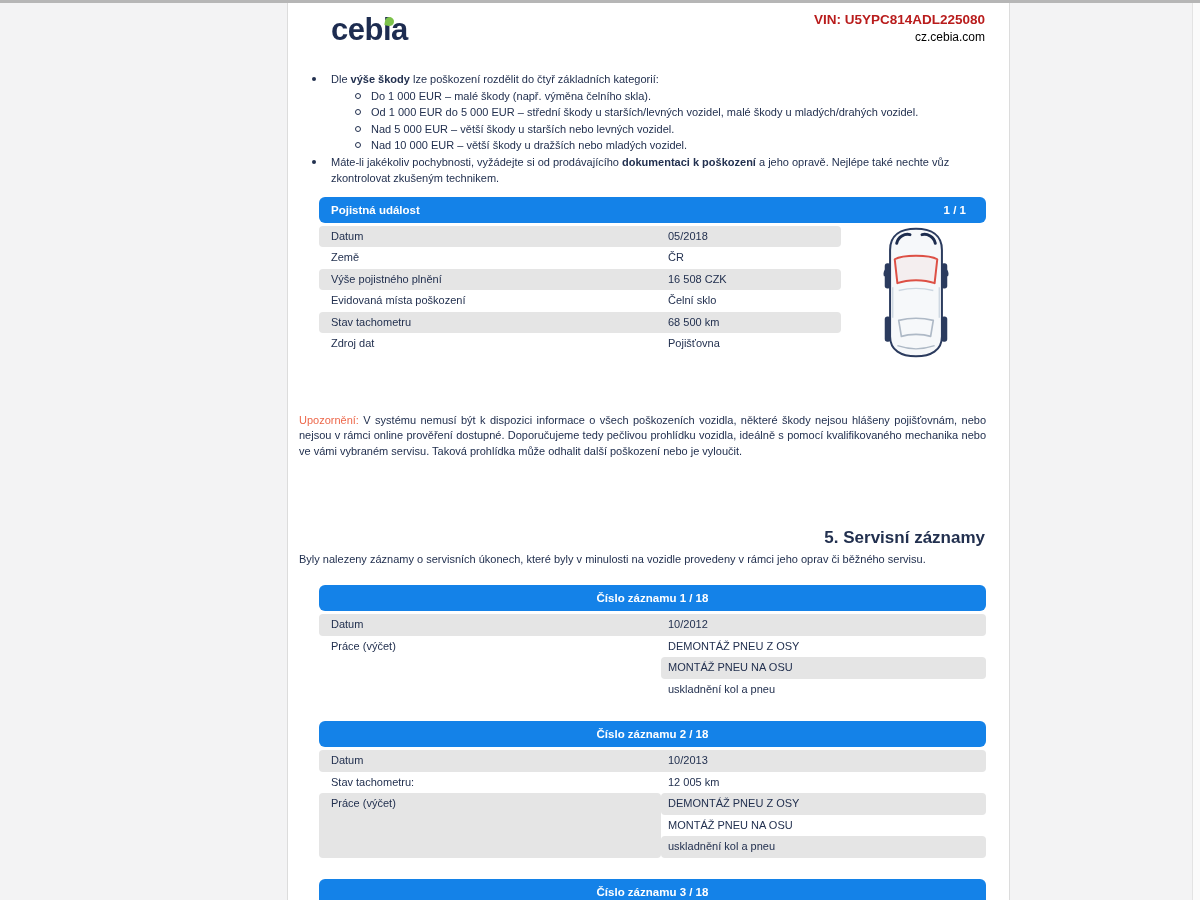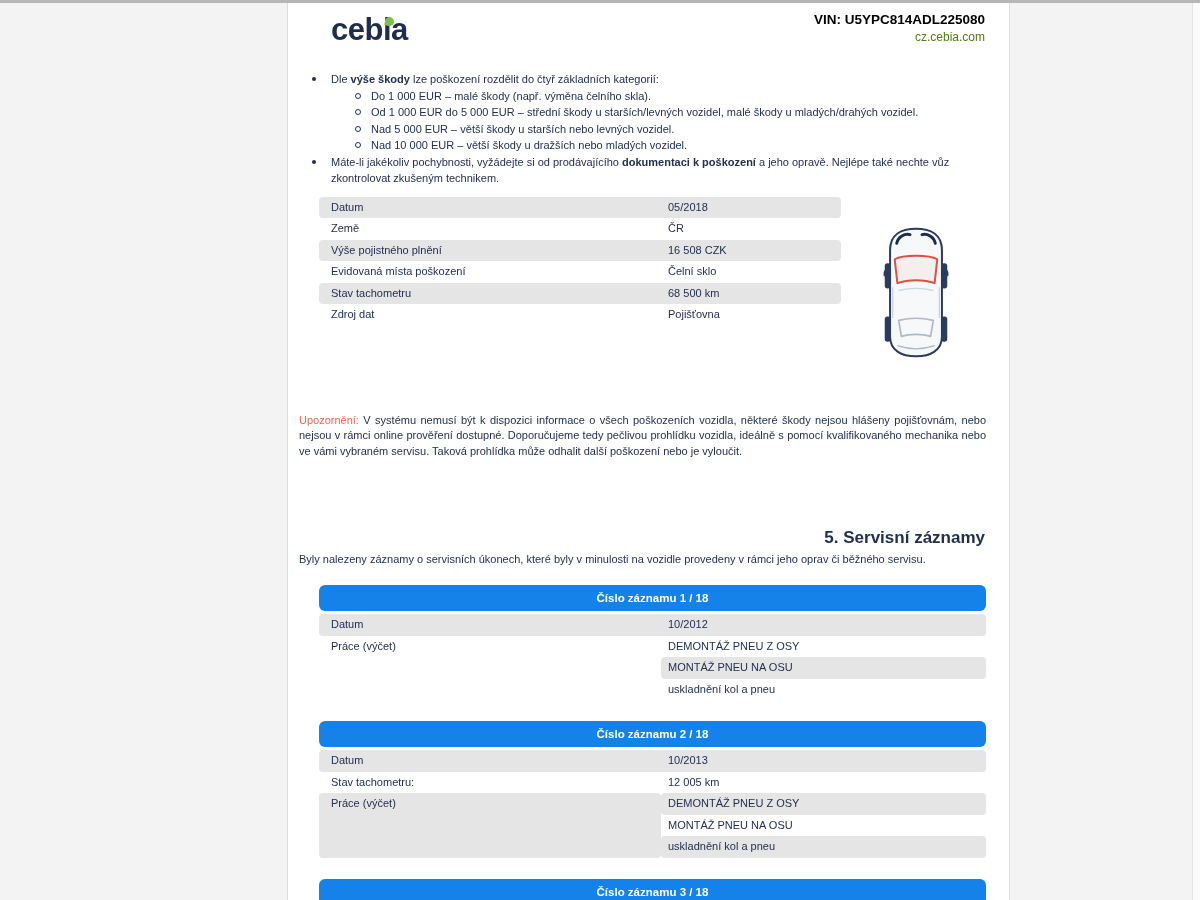--- a/index.html
+++ b/index.html
@@ -14,22 +14,22 @@
   .page{
     position:absolute;left:287px;top:3px;width:723px;height:897px;
     background:#ffffff;border-left:1px solid #dcdcdc;border-right:1px solid #dcdcdc;
     box-sizing:border-box;padding:8px 24px 0 11px;overflow:hidden;
   }
   
   .page-header{display:flex;justify-content:space-between;height:40px;margin-bottom:20px;}
   .logo{margin-left:32px;font-size:31px;font-weight:bold;color:#1d2c50;letter-spacing:-0.5px;line-height:38px;position:relative;}
   .logo-dot{position:absolute;left:54px;top:6px;width:9px;height:9px;background:#7cc24a;border-radius:55% 55% 55% 10%;transform:rotate(10deg);}
   .vin-block{text-align:right;padding-top:1px;}
-  .vin{font-size:13.5px;font-weight:bold;color:#000000;}
-  .site{font-size:12px;margin-top:3px;color:#4d7c0f;}
+  .vin{font-size:13.5px;font-weight:bold;color:#b91c1c;}
+  .site{font-size:12px;margin-top:3px;color:#000000;}
   
   .bullets{margin:0 0 10px 0;padding:0;list-style:none;font-size:11px;line-height:16.5px;}
   .bullets li{position:relative;}
   li.main{padding-left:32px;}
   li.main .dot{position:absolute;left:13px;top:6px;width:4px;height:4px;border-radius:50%;background:#22304f;}
   li.sub{padding-left:72px;}
   li.sub .circ{position:absolute;left:56px;top:5px;width:4px;height:4px;border:1px solid #22304f;border-radius:50%;background:#fff;}
   .b{font-weight:bold;}
   
   .section-bar{height:26px;border-radius:6px;background:#1482e8;color:#ffffff;font-weight:bold;font-size:11.5px;display:flex;align-items:center;}
@@ -92,20 +92,24 @@
       <span class="circ"></span>
       <span>Nad 10 000 EUR – větší škody u dražších nebo mladých vozidel.</span>
     </li>
     <li class="main">
       <span class="dot"></span>
       <span>Máte-li jakékoliv pochybnosti, vyžádejte si od prodávajícího </span><span class="b">dokumentaci k poškození</span><span> a jeho opravě. Nejlépe také nechte vůz zkontrolovat zkušeným technikem.</span>
     </li>
   </ul>
 
   <div class="insurance-section">
+    <div class="section-bar insurance-bar">
+      <span>Pojistná událost</span>
+      <span>1 / 1</span>
+    </div>
     <div class="ins-rows">
         <div class="t-row lb">
           <div class="t-label">Datum</div>
           <div class="t-value-col">
             <div class="t-value">05/2018</div>
           </div>
         </div>
         <div class="t-row">
           <div class="t-label">Země</div>
           <div class="t-value-col">

